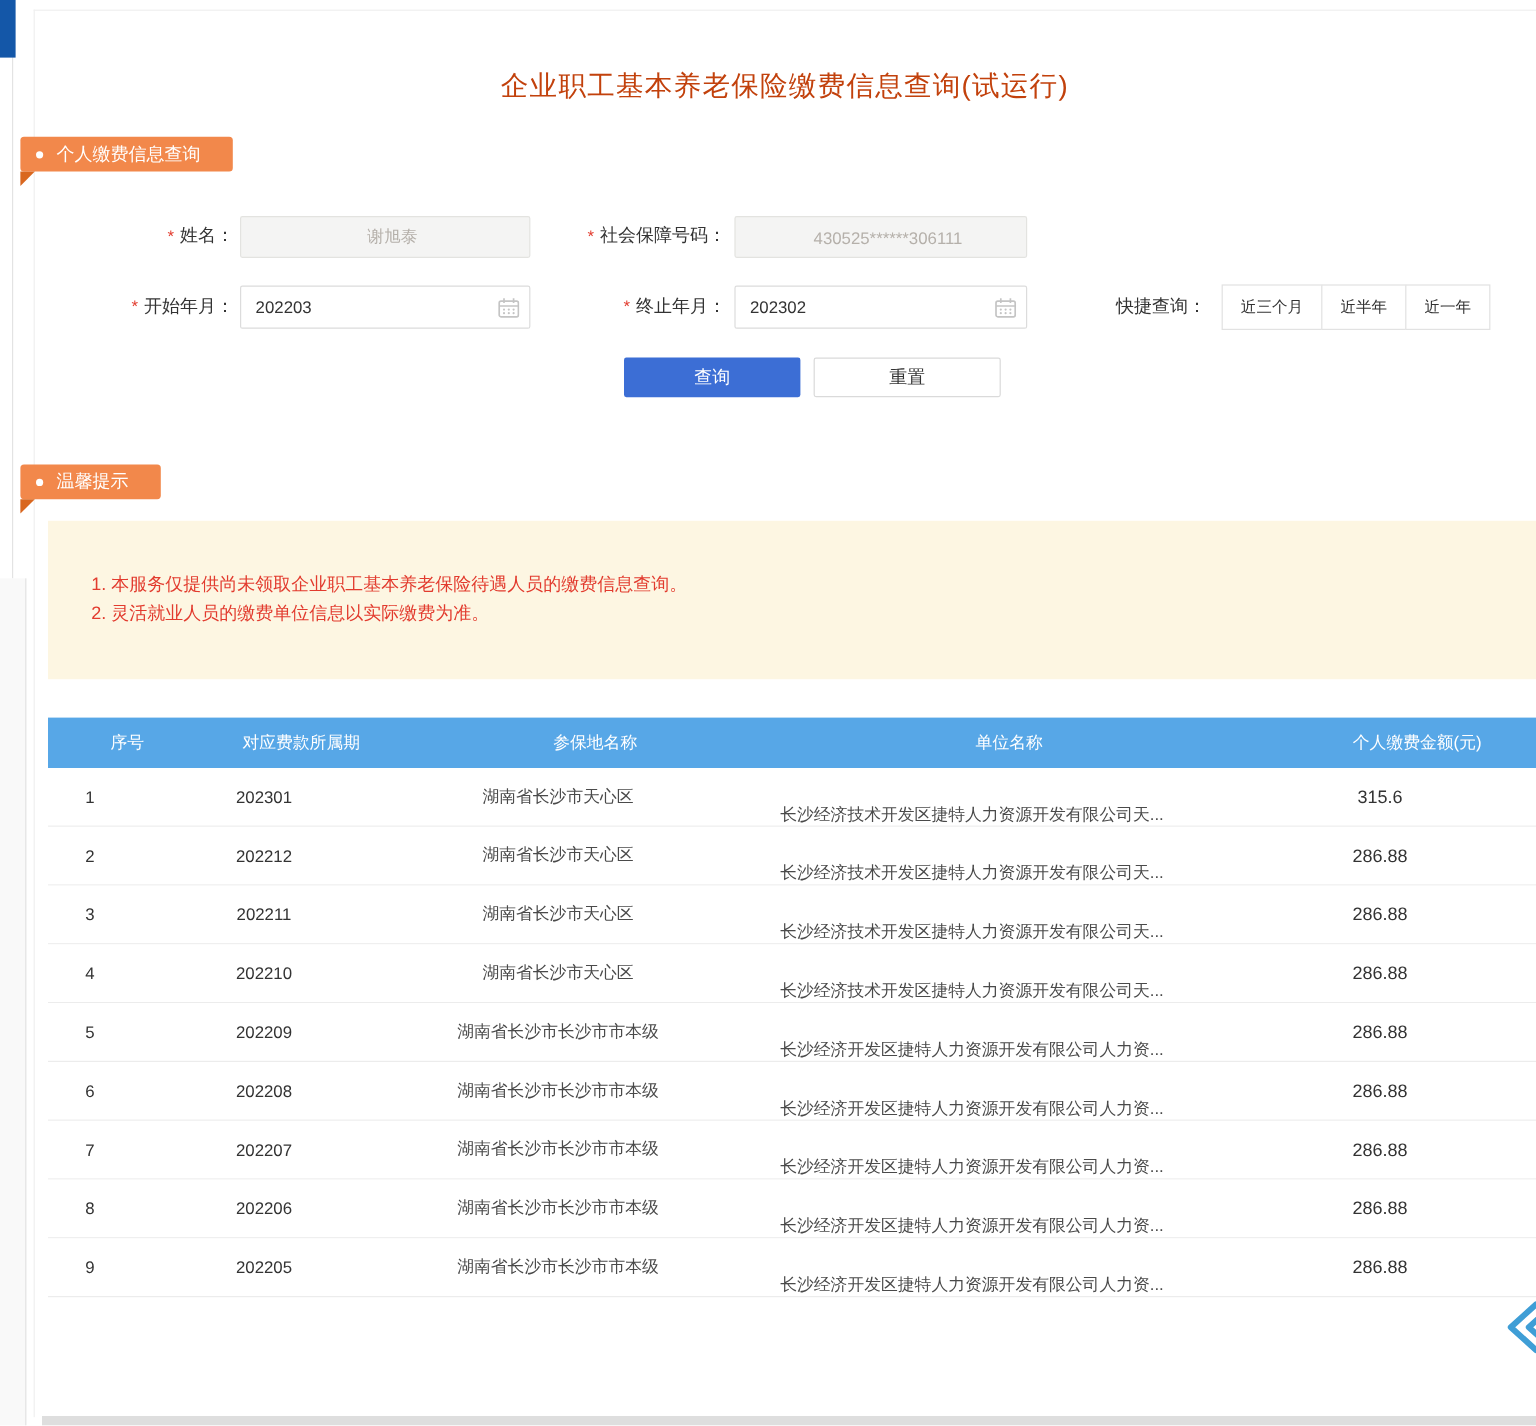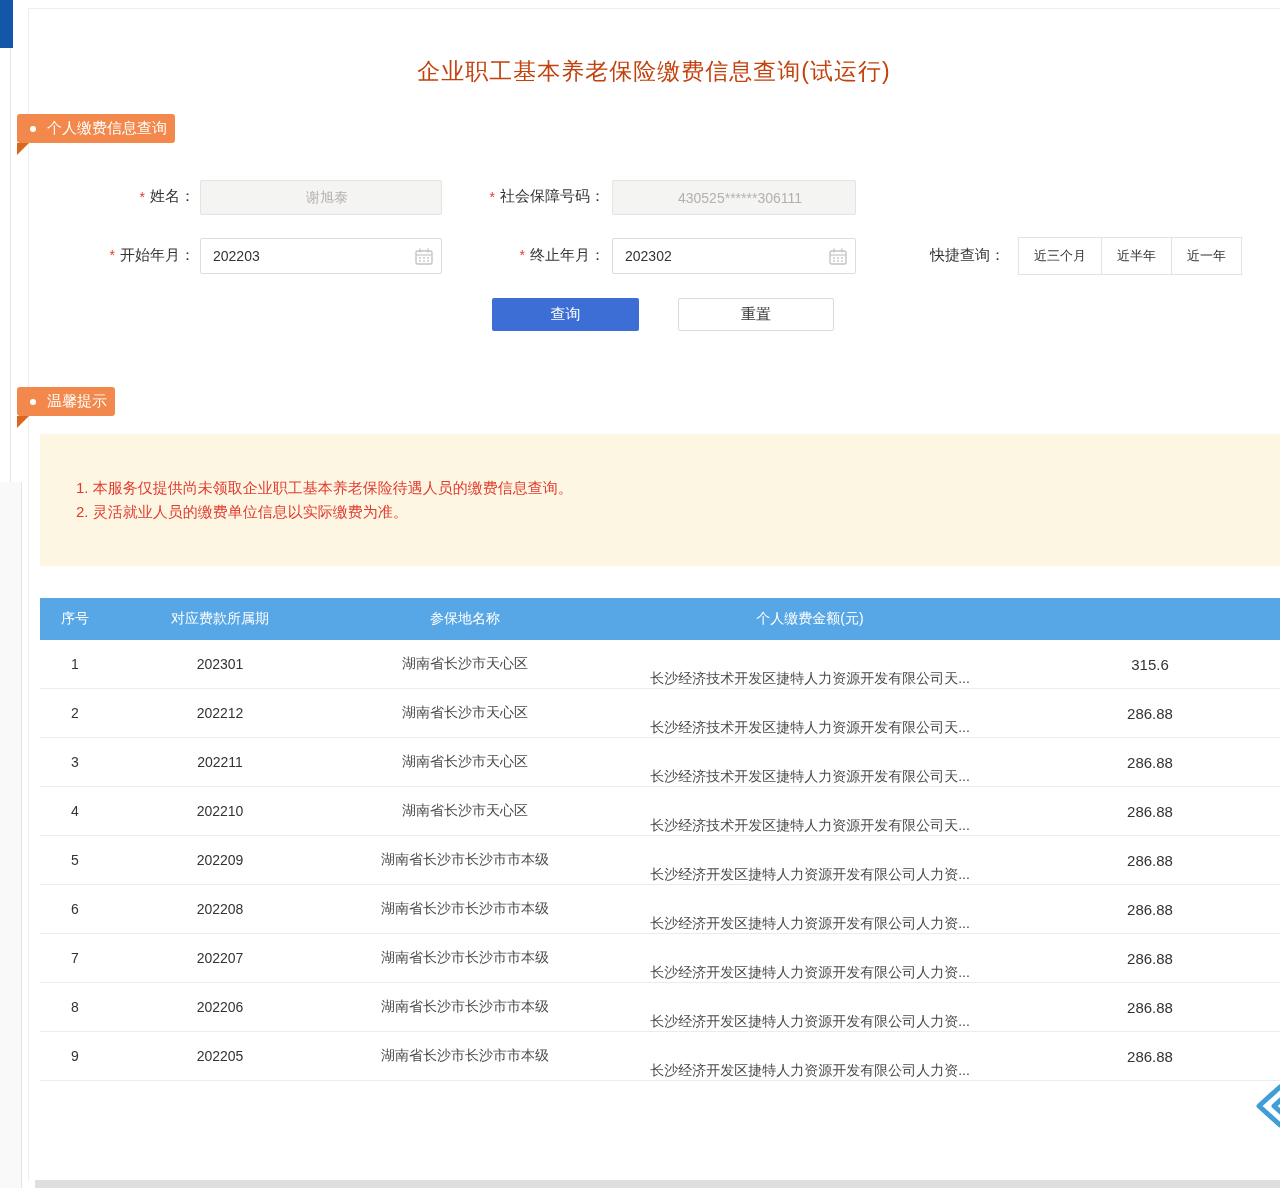--- a/index.html
+++ b/index.html
@@ -8,21 +8,21 @@
     background:#ffffff;font-family:"Liberation Sans","DejaVu Sans",sans-serif;color:#333;
   }
   
   .left-sliver{position:absolute;left:0;top:0;width:10px;height:482px;background:#ffffff;border-right:1px solid #e3e3e3;}
   .left-sliver-lower{position:absolute;left:0;top:482px;width:21px;height:706px;background:#f9f9f9;border-right:1px solid #e3e3e3;}
   .navy-block{position:absolute;left:0;top:0;width:13px;height:48px;}
   
   .main-panel{position:absolute;left:28px;top:8px;width:1251px;height:1172px;background:#fff;border-left:1px solid #efefef;border-top:1px solid #efefef;}
   .page-title{position:absolute;left:28px;right:0;top:56px;text-align:center;font-size:23px;font-weight:500;color:#c2410c;letter-spacing:1px;}
   
-  .section-badge{position:absolute;left:17px;height:29px;border-radius:3px;display:flex;align-items:center;gap:11px;padding:0 8px 0 13px;color:#fff;font-size:15px;}
+  .section-badge{position:absolute;left:17px;height:29px;border-radius:3px;display:flex;align-items:center;gap:11px;padding:0 27px 0 13px;color:#fff;font-size:15px;}
   .section-badge .dot{width:6px;height:6px;border-radius:50%;background:#fff;}
   .badge-fold{position:absolute;left:17px;width:0;height:0;border-right:12px solid transparent;}
   
   .f-label{position:absolute;display:flex;align-items:center;justify-content:flex-end;font-size:15px;color:#333;}
   .req{color:#e23b2e;margin-right:5px;font-size:14px;}
   .input-wrap{position:absolute;border:1px solid #dcdcdc;border-radius:2px;background:#fff;display:flex;align-items:center;}
   .input-wrap input{border:none;outline:none;background:transparent;flex:1;height:100%;padding:0 0 0 12px;font-size:14px;color:#333;font-family:inherit;min-width:0;}
   .input-wrap.disabled{background:#f4f4f3;border-color:#e3e3e0;}
   .input-wrap.disabled input{color:#b5b0aa;text-align:center;}
   .cal-icon{width:18px;height:17px;margin-right:8px;flex:none;cursor:pointer;}
@@ -31,21 +31,21 @@
   .quick-btn{height:36px;background:#fff;border:1px solid #e2e2e2;margin-left:-1px;padding:0 15px;font-size:13px;color:#333;display:flex;align-items:center;cursor:pointer;}
   .btn{position:absolute;height:33px;border-radius:2px;display:flex;align-items:center;justify-content:center;font-size:15px;cursor:pointer;box-sizing:border-box;}
   .btn-primary{color:#fff;}
   .btn-plain{background:#fff;border:1px solid #dadada;color:#333;}
   
   .notice-box{position:absolute;left:40px;top:434px;width:1240px;height:132px;}
   .notice-inner{padding:42px 20px 0 36px;font-size:15px;line-height:24px;}
   
   .table{position:absolute;left:40px;top:598px;width:1240px;}
   .tgrid{display:grid;grid-template-columns:70px 220px 270px 420px 260px;align-items:center;text-align:center;}
-  .thead{height:42px;color:#fff;font-size:14px;}
+  .thead{height:42px;color:#fff;font-size:14px;padding-left:31px;}
   .trow{height:48px;background:#fff;border-bottom:1px solid #ececec;font-size:14px;color:#333;}
   .trow .cell-place{color:#4a4a4a;font-family:Liberation Serif, serif;}
   .trow .cell-unit{color:#4a4a4a;white-space:nowrap;overflow:hidden;padding:0 8px;margin-top:29px;}
   .trow .cell-amount{font-size:15px;}
   
   .collapse-icon{position:absolute;left:1250px;top:1082px;cursor:pointer;}
   
   .bottom-strip{position:absolute;left:35px;right:0;top:1180px;height:8px;background:#dedede;}
 </style>
 </head>
@@ -120,41 +120,42 @@
   </svg>
 </div>
 
 <div class="quick-label" style="left:900px;top:237px;width:105px;height:36px">快捷查询：</div>
 <div class="quick-group" style="left:1019px;top:237px">
   <div class="quick-btn">近三个月</div>
   <div class="quick-btn">近半年</div>
   <div class="quick-btn">近一年</div>
 </div>
 
-<div class="btn btn-primary" style="left:492px;top:298px;width:147px;background:#3c6ed5">查询</div>
+<div class="btn btn-primary" style="left:520px;top:298px;width:147px;background:#3c6ed5">查询</div>
 <div class="btn btn-plain" style="left:678px;top:298px;width:156px">重置</div>
 
 <div class="section-badge" style="top:387px;background:#f2884b">
   <span class="dot"></span>
   <span>温馨提示</span>
 </div>
 <div class="badge-fold" style="top:416px;border-top:12px solid #d9671f"></div>
 
 <div class="notice-box" style="background:#fdf6e2">
   <div class="notice-inner" style="color:#e23b2e">
     <div>1. 本服务仅提供尚未领取企业职工基本养老保险待遇人员的缴费信息查询。</div>
     <div>2. 灵活就业人员的缴费单位信息以实际缴费为准。</div>
   </div>
 </div>
 
 <div class="table">
   <div class="tgrid thead" style="background:#57a7e7">
     <div>序号</div>
     <div>对应费款所属期</div>
     <div>参保地名称</div>
+    <div>单位名称</div>
     <div>个人缴费金额(元)</div>
   </div>
 
   <div class="tgrid trow">
     <div>1</div>
     <div>202301</div>
     <div class="cell-place">湖南省长沙市天心区</div>
     <div class="cell-unit">长沙经济技术开发区捷特人力资源开发有限公司天...</div>
     <div class="cell-amount">315.6</div>
   </div>

